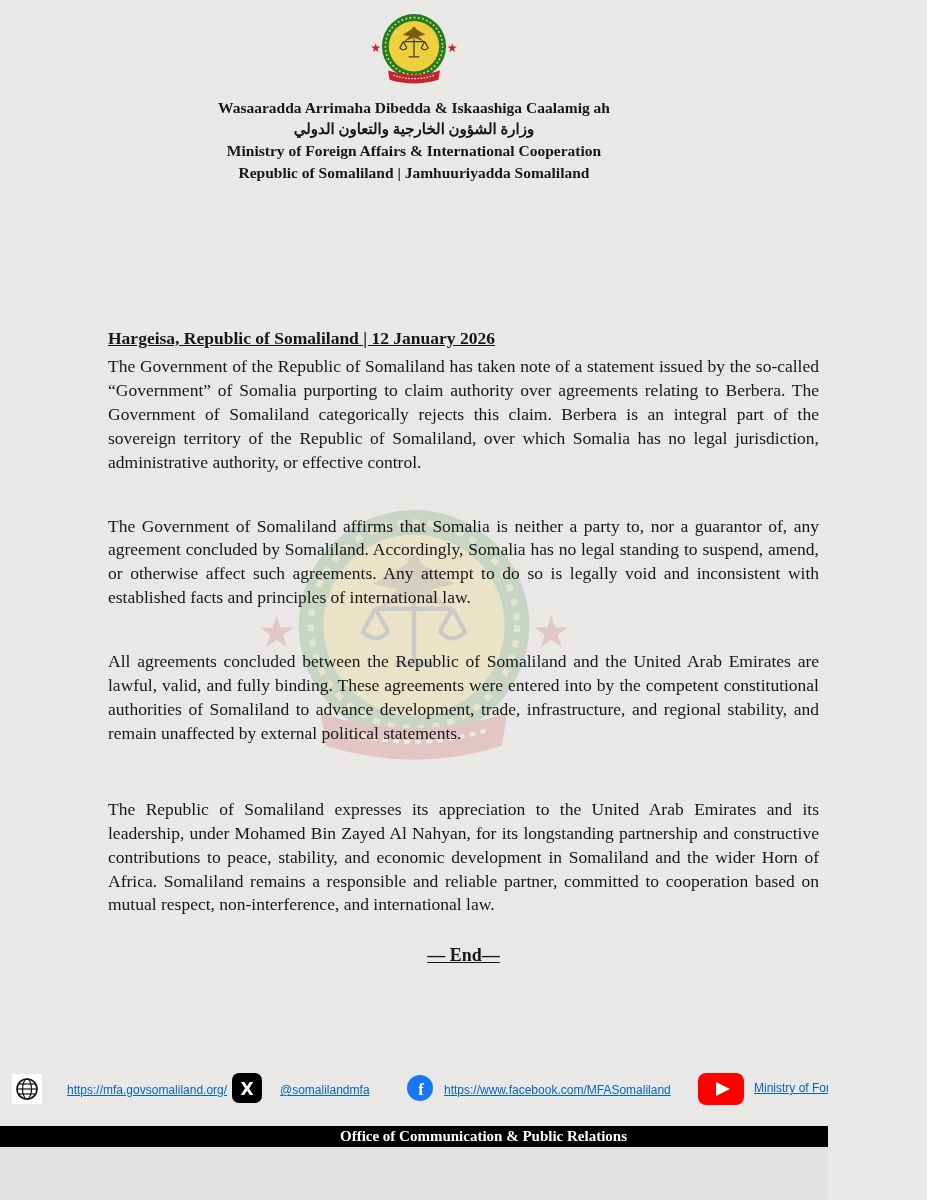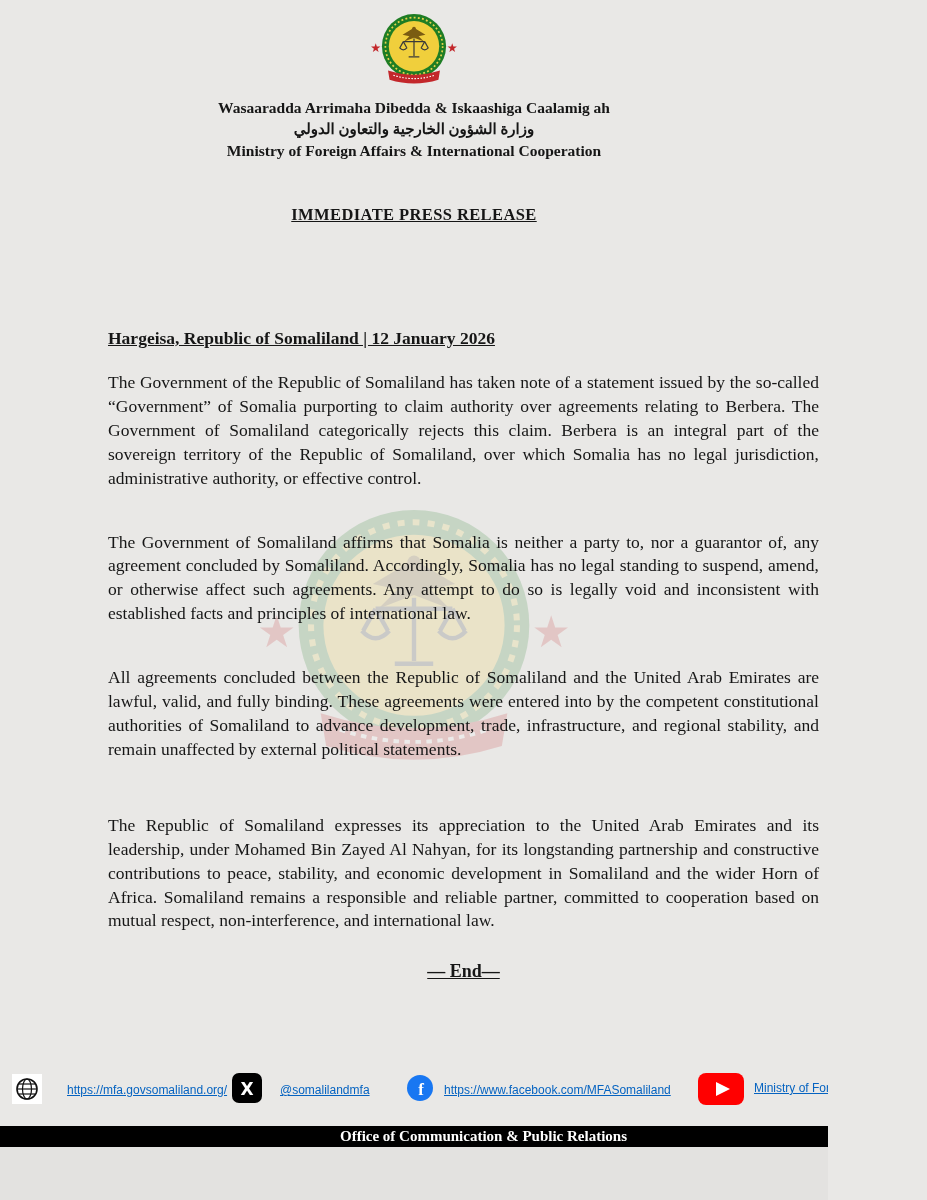--- a/index.html
+++ b/index.html
@@ -63,21 +63,21 @@
 
   .content {
     position: absolute; top: 328px; left: 108px;
     width: 711px;
     z-index: 1;
   }
   .dateline {
     font-weight: bold;
     font-size: 17.5px;
     text-decoration: underline;
-    margin-bottom: 22px;
+    margin-bottom: 6px;
   }
   .content p {
     margin: 0 0 40px 0;
     font-size: 17.5px;
     line-height: 23.9px;
     text-align: justify;
   }
   .content p.gap-lg { margin-bottom: 52px; }
   .end-mark {
     text-align: center;
@@ -177,23 +177,23 @@
   <div class="watermark">
     <svg width="330" height="302" viewBox="0 0 120 110">
         <use href="#emblem"></use>
       </svg>
   </div>
 
   <div class="letterhead">
     <div>Wasaaradda Arrimaha Dibedda &amp; Iskaashiga Caalamig ah</div>
     <div class="arabic" dir="rtl">وزارة الشؤون الخارجية والتعاون الدولي</div>
     <div>Ministry of Foreign Affairs &amp; International Cooperation</div>
-  </div>
-
-  <div class="press-label">IMMEDIATE PRESS RELEASE</div>
+    <div>Republic of Somaliland | Jamhuuriyadda Somaliland</div>
+  </div>
+
 
 
   <div class="content">
     <div class="dateline">Hargeisa, Republic of Somaliland | 12 January 2026</div>
     <p>The Government of the Republic of Somaliland has taken note of a statement issued by the so-called “Government” of Somalia purporting to claim authority over agreements relating to Berbera. The Government of Somaliland categorically rejects this claim. Berbera is an integral part of the sovereign territory of the Republic of Somaliland, over which Somalia has no legal jurisdiction, administrative authority, or effective control.</p>
     <p>The Government of Somaliland affirms that Somalia is neither a party to, nor a guarantor of, any agreement concluded by Somaliland. Accordingly, Somalia has no legal standing to suspend, amend, or otherwise affect such agreements. Any attempt to do so is legally void and inconsistent with established facts and principles of international law.</p>
     <p class="gap-lg">All agreements concluded between the Republic of Somaliland and the United Arab Emirates are lawful, valid, and fully binding. These agreements were entered into by the competent constitutional authorities of Somaliland to advance development, trade, infrastructure, and regional stability, and remain unaffected by external political statements.</p>
     <p>The Republic of Somaliland expresses its appreciation to the United Arab Emirates and its leadership, under Mohamed Bin Zayed Al Nahyan, for its longstanding partnership and constructive contributions to peace, stability, and economic development in Somaliland and the wider Horn of Africa. Somaliland remains a responsible and reliable partner, committed to cooperation based on mutual respect, non-interference, and international law.</p>
     <div class="end-mark">— End—</div>
   </div>

